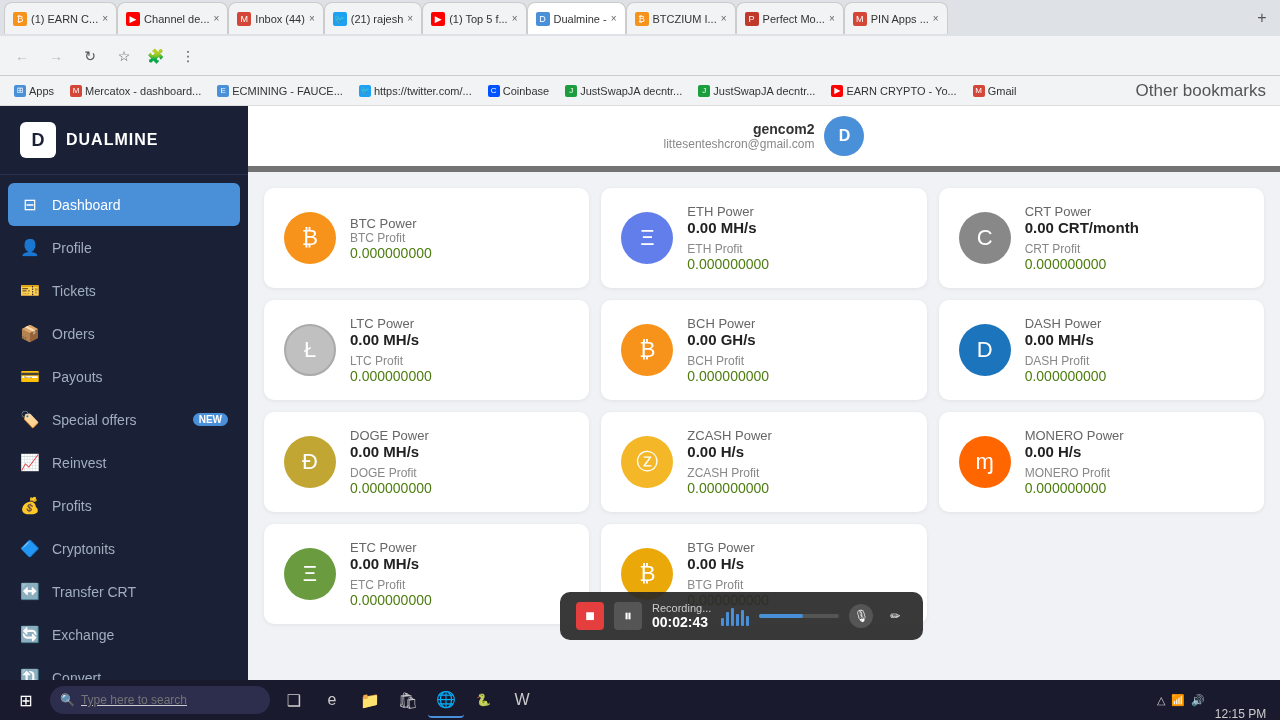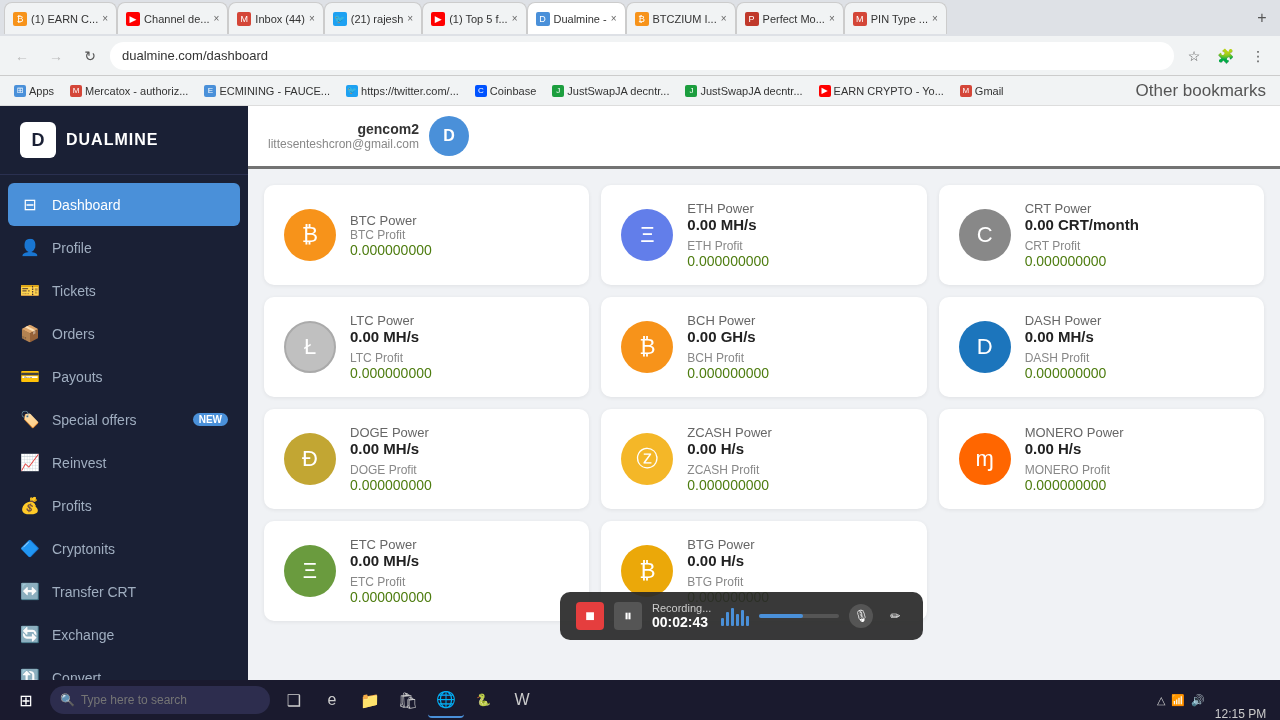--- a/index.html
+++ b/index.html
@@ -37,21 +37,21 @@
     .logo-text { font-size: 16px; font-weight: 700; letter-spacing: 1px; color: #fff; }
     .sidebar-nav { flex: 1; padding: 8px 0; }
     .nav-item { display: flex; align-items: center; gap: 12px; padding: 12px 20px; cursor: pointer; color: #a0aec0; font-size: 14px; border-radius: 0; transition: background 0.15s; }
     .nav-item.active { background: #4a90d9; color: #fff; border-radius: 6px; margin: 0 8px; padding: 12px 12px; }
     .nav-item .nav-icon { width: 20px; text-align: center; font-size: 16px; flex-shrink: 0; }
     .nav-item .nav-label { flex: 1; }
     .badge-new { background: #4a90d9; color: #fff; font-size: 10px; padding: 1px 6px; border-radius: 10px; font-weight: 600; }
 
     
     .main-content { flex: 1; overflow-y: auto; background: #f0f2f5; }
-    .header-bar { display: flex; align-items: center; justify-content: flex-start; padding: 10px 20px; background: #fff; border-bottom: 3px solid #737373; }
+    .header-bar { display: flex; align-items: center; justify-content: center; padding: 10px 20px; background: #fff; border-bottom: 6px solid #737373; }
     .user-info { display: flex; align-items: center; gap: 10px; }
     .user-name { font-size: 14px; font-weight: 600; color: #333; text-align: right; }
     .user-email { font-size: 12px; color: #888; text-align: right; }
     .avatar { width: 40px; height: 40px; border-radius: 50%; background: #4a90d9; display: flex; align-items: center; justify-content: center; color: #fff; font-weight: bold; font-size: 16px; }
 
     .content-area { padding: 16px; }
     .coins-grid { display: grid; grid-template-columns: repeat(3, 1fr); gap: 12px; }
     .coin-card { background: #fff; border-radius: 10px; padding: 16px 20px; display: flex; align-items: center; gap: 14px; box-shadow: 0 1px 4px rgba(0,0,0,0.07); }
     .coin-icon { width: 52px; height: 52px; border-radius: 50%; display: flex; align-items: center; justify-content: center; font-size: 22px; flex-shrink: 0; }
     .coin-icon.btc { background: #f7931a; color: #fff; }
@@ -82,21 +82,21 @@
     .rec-bar { width: 3px; background: #4a90d9; border-radius: 1px; }
     .rec-volume { width: 80px; height: 4px; background: #555; border-radius: 2px; }
     .rec-volume-fill { width: 55%; height: 100%; background: #4a90d9; border-radius: 2px; }
     .rec-mic-btn { width: 24px; height: 24px; border-radius: 50%; background: #555; display: flex; align-items: center; justify-content: center; cursor: pointer; font-size: 12px; }
     .rec-pen-btn { width: 24px; height: 24px; border-radius: 50%; background: transparent; display: flex; align-items: center; justify-content: center; cursor: pointer; font-size: 12px; }
 
     
     .taskbar { height: 40px; background: #1a1a2e; display: flex; align-items: center; padding: 0 4px; gap: 2px; flex-shrink: 0; }
     .taskbar-start { width: 44px; height: 36px; display: flex; align-items: center; justify-content: center; cursor: pointer; color: #fff; font-size: 16px; }
     .taskbar-search { display: flex; align-items: center; background: #2d2d4e; border-radius: 16px; height: 28px; padding: 0 10px; gap: 6px; min-width: 220px; }
-    .taskbar-search input { background: none; border: none; outline: none; color: #ccc; font-size: 12px; width: 160px; }
+    .taskbar-search input { background: none; border: none; outline: none; color: #ccc; font-size: 12px; width: 160px; text-decoration: underline; }
     .taskbar-search-icon { color: #888; font-size: 12px; }
     .taskbar-icons { display: flex; align-items: center; gap: 2px; margin-left: 4px; }
     .taskbar-icon { width: 36px; height: 36px; display: flex; align-items: center; justify-content: center; cursor: pointer; font-size: 16px; color: #ccc; border-radius: 4px; }
     .taskbar-icon.active { border-bottom: 2px solid #4a90d9; }
     .taskbar-right { margin-left: auto; display: flex; align-items: center; gap: 8px; color: #ccc; font-size: 11px; padding-right: 8px; }
     .taskbar-clock { text-align: center; margin-top: 40px; }
     .taskbar-time { font-size: 12px; font-weight: 500; }
     .taskbar-date { font-size: 11px; }
 
     .scrollbar-hide::-webkit-scrollbar { display: none; }
@@ -146,45 +146,44 @@
     <span class="tab-title">BTCZIUM I...</span>
     <span class="close-btn">×</span>
   </div>
         <div class="tab">
     <div class="favicon" style="background:#c0392b;display:flex;align-items:center;justify-content:center;color:#fff;font-size:9px;">P</div>
     <span class="tab-title">Perfect Mo...</span>
     <span class="close-btn">×</span>
   </div>
         <div class="tab">
     <div class="favicon" style="background:#d44638;display:flex;align-items:center;justify-content:center;color:#fff;font-size:9px;">M</div>
-    <span class="tab-title">PIN Type ...</span>
+    <span class="tab-title">PIN Apps ...</span>
     <span class="close-btn">×</span>
   </div>
       </div>
     <div class="tab-new">+</div>
   </div>
   <div class="address-bar-row">
     <div class="nav-btn disabled">←</div>
     <div class="nav-btn" style="color:#bbb;">→</div>
     <div class="nav-btn">↻</div>
-    <input class="address-input" readonly="" value="dualmine.com/dashboard" style="">
     <div class="toolbar-icons">
       <div class="toolbar-icon">☆</div>
       <div class="toolbar-icon">🧩</div>
       <div class="toolbar-icon">⋮</div>
     </div>
   </div>
   <div class="bookmarks-bar" id="bookmarks-bar">
       <div class="bookmark-item">
       <div class="bookmark-icon" style="background:#4a90d9;color:#fff;display:flex;align-items:center;justify-content:center;font-size:8px;">⊞</div>
       <span>Apps</span>
     </div>
       <div class="bookmark-item">
       <div class="bookmark-icon" style="background:#d44638;color:#fff;display:flex;align-items:center;justify-content:center;font-size:8px;">M</div>
-      <span>Mercatox - authoriz...</span>
+      <span>Mercatox - dashboard...</span>
     </div>
       <div class="bookmark-item">
       <div class="bookmark-icon" style="background:#4a90d9;color:#fff;display:flex;align-items:center;justify-content:center;font-size:8px;">E</div>
       <span>ECMINING - FAUCE...</span>
     </div>
       <div class="bookmark-item">
       <div class="bookmark-icon" style="background:#1da1f2;color:#fff;display:flex;align-items:center;justify-content:center;font-size:8px;">🐦</div>
       <span>https://twitter.com/...</span>
     </div>
       <div class="bookmark-item">

